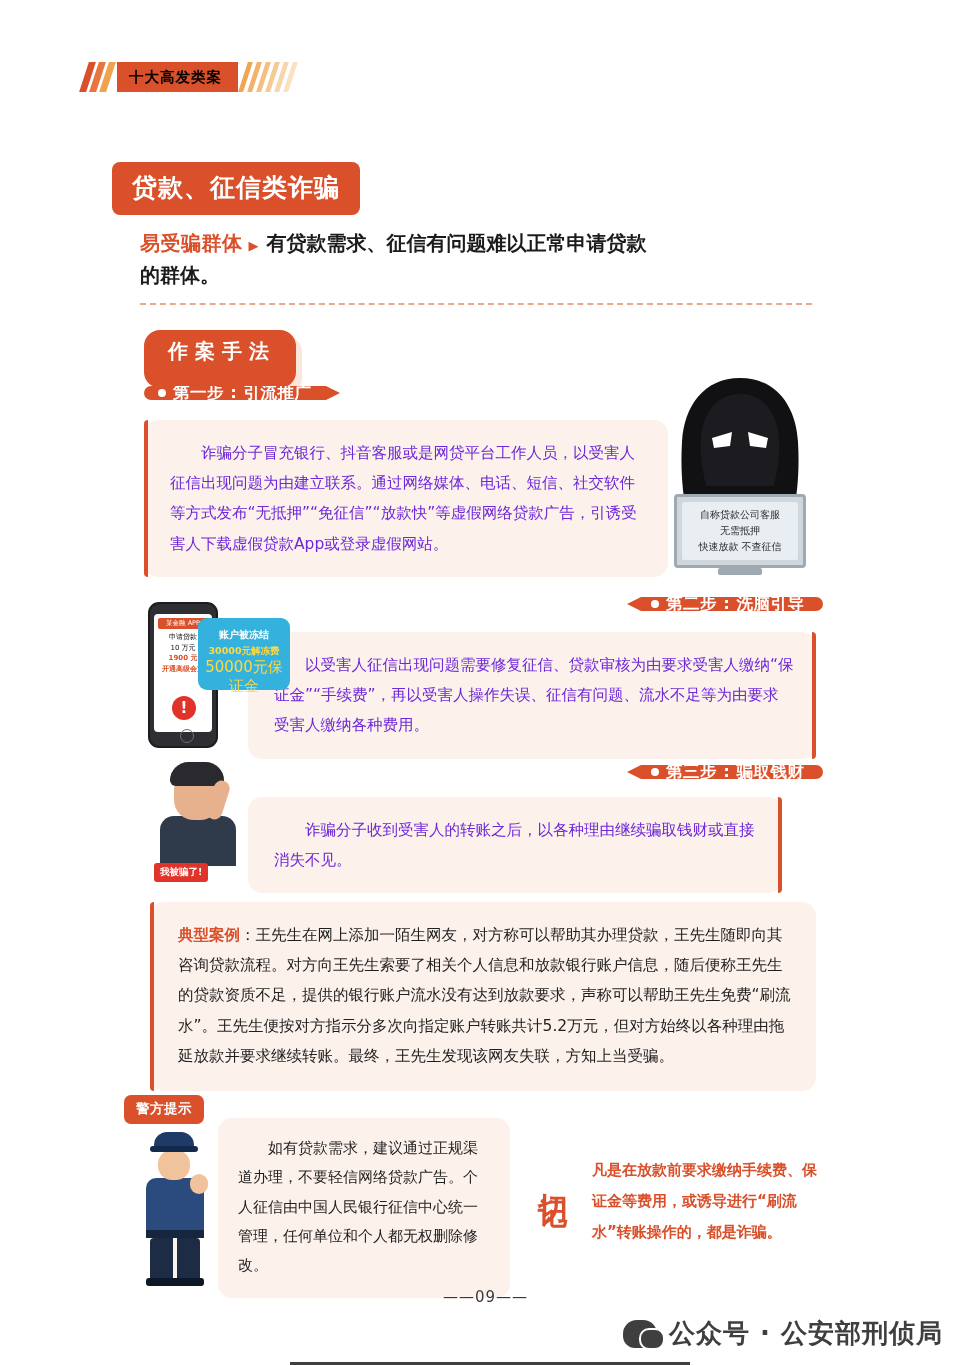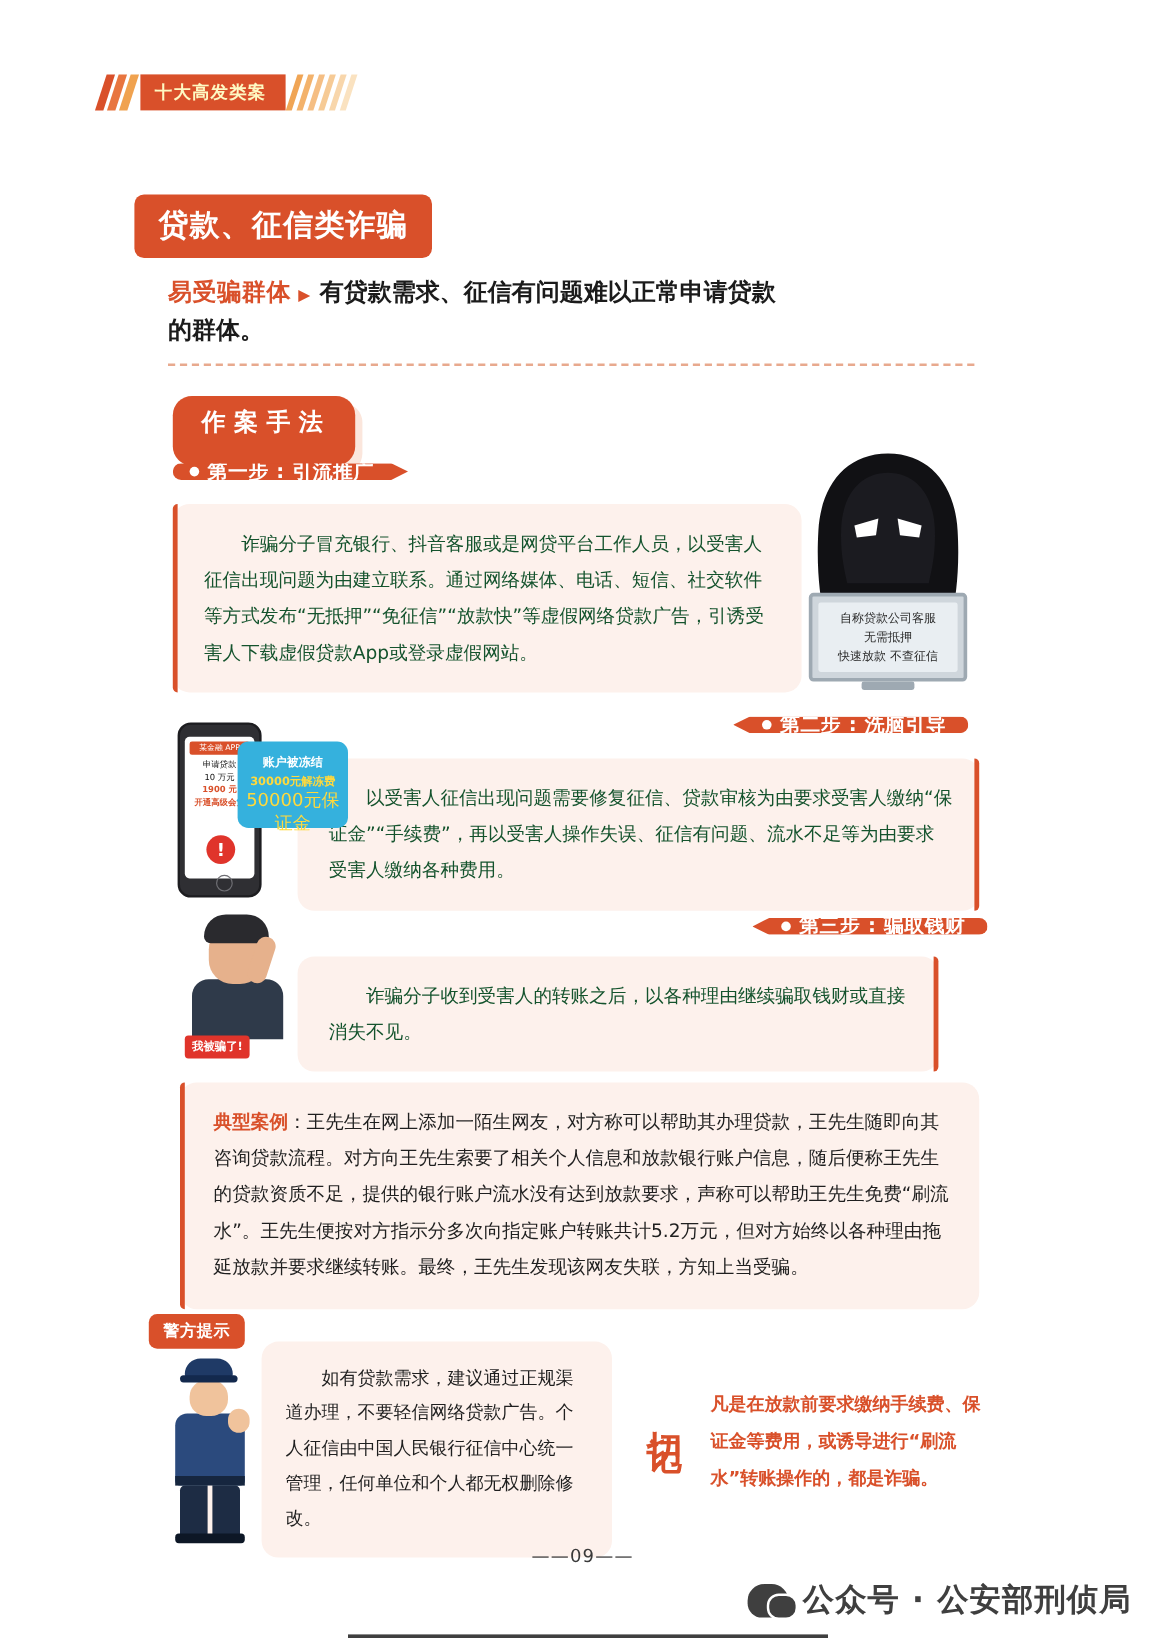--- a/index.html
+++ b/index.html
@@ -25,21 +25,21 @@
   .hdr-slash-left i {
     display: block;
     width: 7px; height: 30px;
     background: #d9502a;
     transform: skewX(-18deg);
   }
   .hdr-slash-left i:nth-child(2){ background:#e8753f; }
   .hdr-slash-left i:nth-child(3){ background:#f0a24f; }
   .hdr-title {
     background: #d9502a;
-    color: #fef9c3;
+    color: #000000;
     font-size: 14.5px;
     letter-spacing: 1px;
     padding: 7px 16px 7px 12px;
     height: 30px;
     display: flex; align-items: center;
     font-weight: 600;
   }
   .hdr-slash-right {
     display: flex; gap: 4px; margin-left: 5px;
   }
@@ -142,21 +142,21 @@
   .step-bar.right-style {
     border-radius: 0 15px 15px 0;
     clip-path: polygon(14px 0, 100% 0, 100% 100%, 14px 100%, 0 50%);
     padding-left: 24px;
   }
 
   .para-box {
     position: absolute;
     background: #fdf1ec;
     border-radius: 14px;
-    color: #14532d;
+    color: #6d28d9;
     font-size: 15.5px;
     line-height: 1.95;
   }
   .para-box.left-bar::before {
     content: "";
     position: absolute;
     left: 0; top: 0; bottom: 0;
     width: 4px;
     background: #d9502a;
     border-radius: 4px 0 0 4px;
@@ -170,21 +170,21 @@
     border-radius: 0 4px 4px 0;
   }
   .para-inner { padding: 18px 22px 18px 26px; }
   .indent { text-indent: 2em; display: block; }
 
   
   #step1-bar { top: 386px; left: 144px; width: 196px; }
   #step1-box { top: 420px; left: 144px; width: 524px; }
 
   
-  #step2-bar { top: 597px; right: 164px; width: 196px; }
+  #step2-bar { top: 597px; right: 148px; width: 196px; }
   #step2-box { top: 632px; left: 248px; width: 568px; }
 
   
   #step3-bar { top: 765px; right: 148px; width: 196px; }
   #step3-box { top: 797px; left: 248px; width: 534px; }
 
   
   .hacker {
     position: absolute;
     top: 372px; left: 640px;

